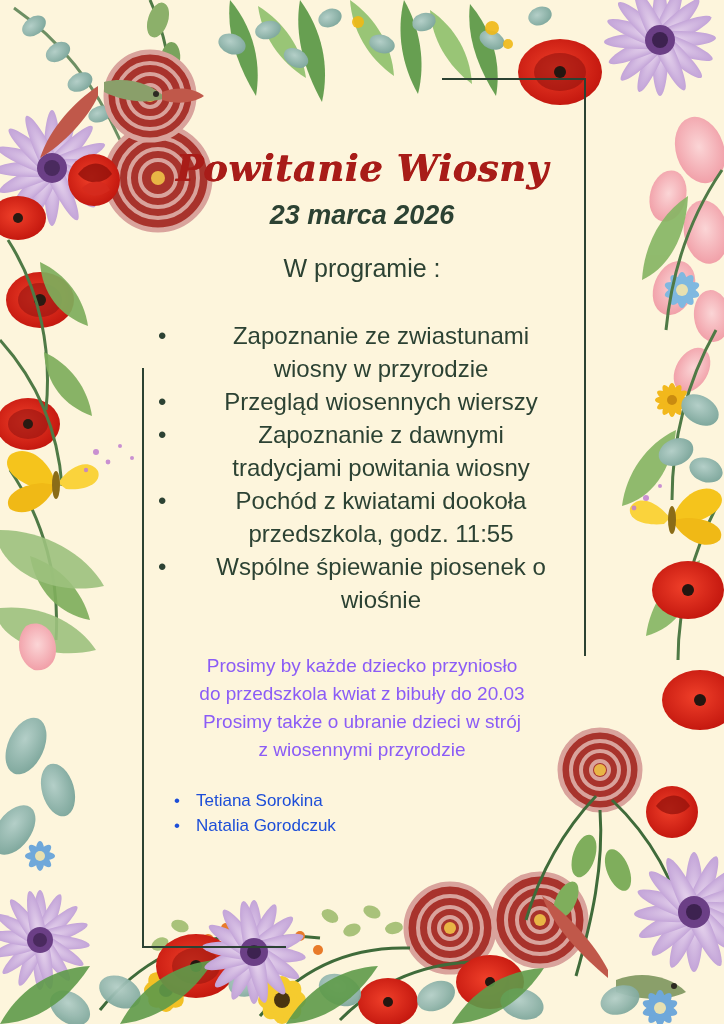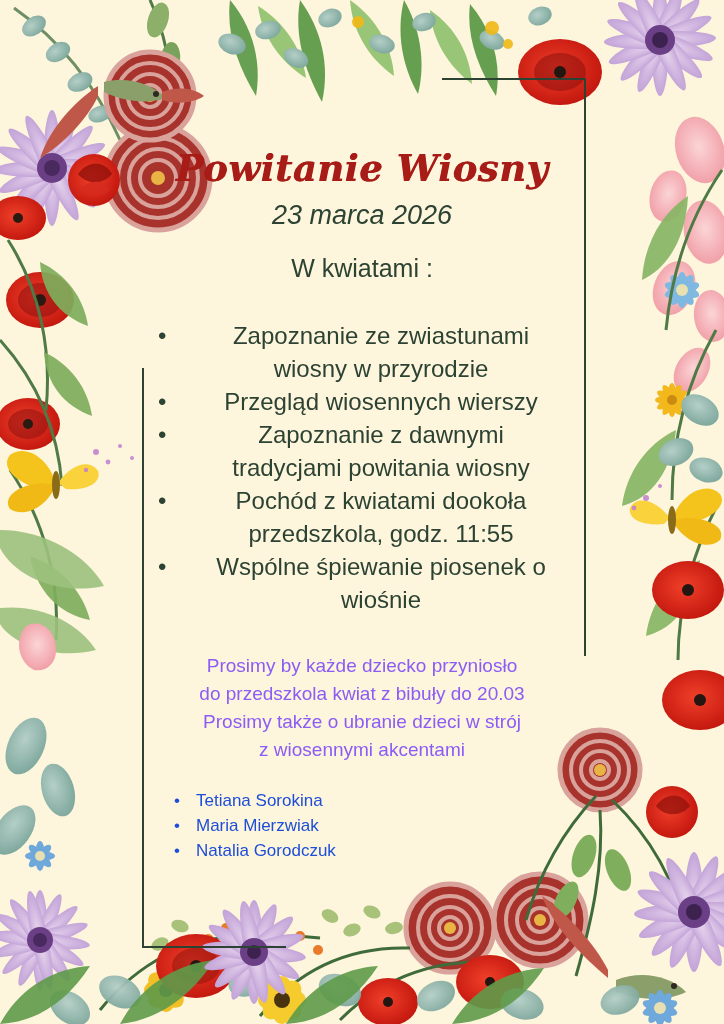--- a/index.html
+++ b/index.html
@@ -63,21 +63,21 @@
   }
 
   .date {
     position: absolute;
     left: 0;
     top: 200px;
     width: 724px;
     text-align: center;
     font-family: "Liberation Sans", sans-serif;
     font-style: italic;
-    font-weight: normal;
+    font-weight: bold;
     font-size: 27px;
     color: #2c4233;
   }
 
   .program-head {
     position: absolute;
     left: 0;
     top: 254px;
     width: 724px;
     text-align: center;
@@ -605,21 +605,21 @@
   <div class="frame-line frame-right"></div>
   <div class="frame-line frame-left"></div>
   <div class="frame-line frame-bottom"></div>
 
   <div class="content">
 
     <div class="title">Powitanie Wiosny</div>
 
     <div class="date">23 marca 2026</div>
 
-    <div class="program-head">W kwiatami :</div>
+    <div class="program-head">W programie :</div>
 
     <ul class="program-list">
       <li>
         <span class="wrap-narrow">Zapoznanie ze zwiastunami wiosny w przyrodzie</span>
       </li>
       <li>
         <span>Przegląd wiosennych wierszy</span>
       </li>
       <li>
         <span class="wrap-narrow">Zapoznanie z dawnymi tradycjami powitania wiosny</span>
@@ -629,23 +629,22 @@
       </li>
       <li>
         <span>Wspólne śpiewanie   piosenek o wiośnie</span>
       </li>
     </ul>
 
     <div class="note">
       <div>Prosimy by każde dziecko przyniosło</div>
       <div>do przedszkola kwiat z bibuły do 20.03</div>
       <div>Prosimy także o ubranie dzieci w strój</div>
-      <div>z wiosennymi akcentami</div>
+      <div>z wiosennymi przyrodzie</div>
     </div>
 
     <ul class="names">
       <li>Tetiana Sorokina</li>
-      <li>Maria Mierzwiak</li>
       <li>Natalia Gorodczuk</li>
     </ul>
 
   </div>
 </div>
 
 </body></html>

